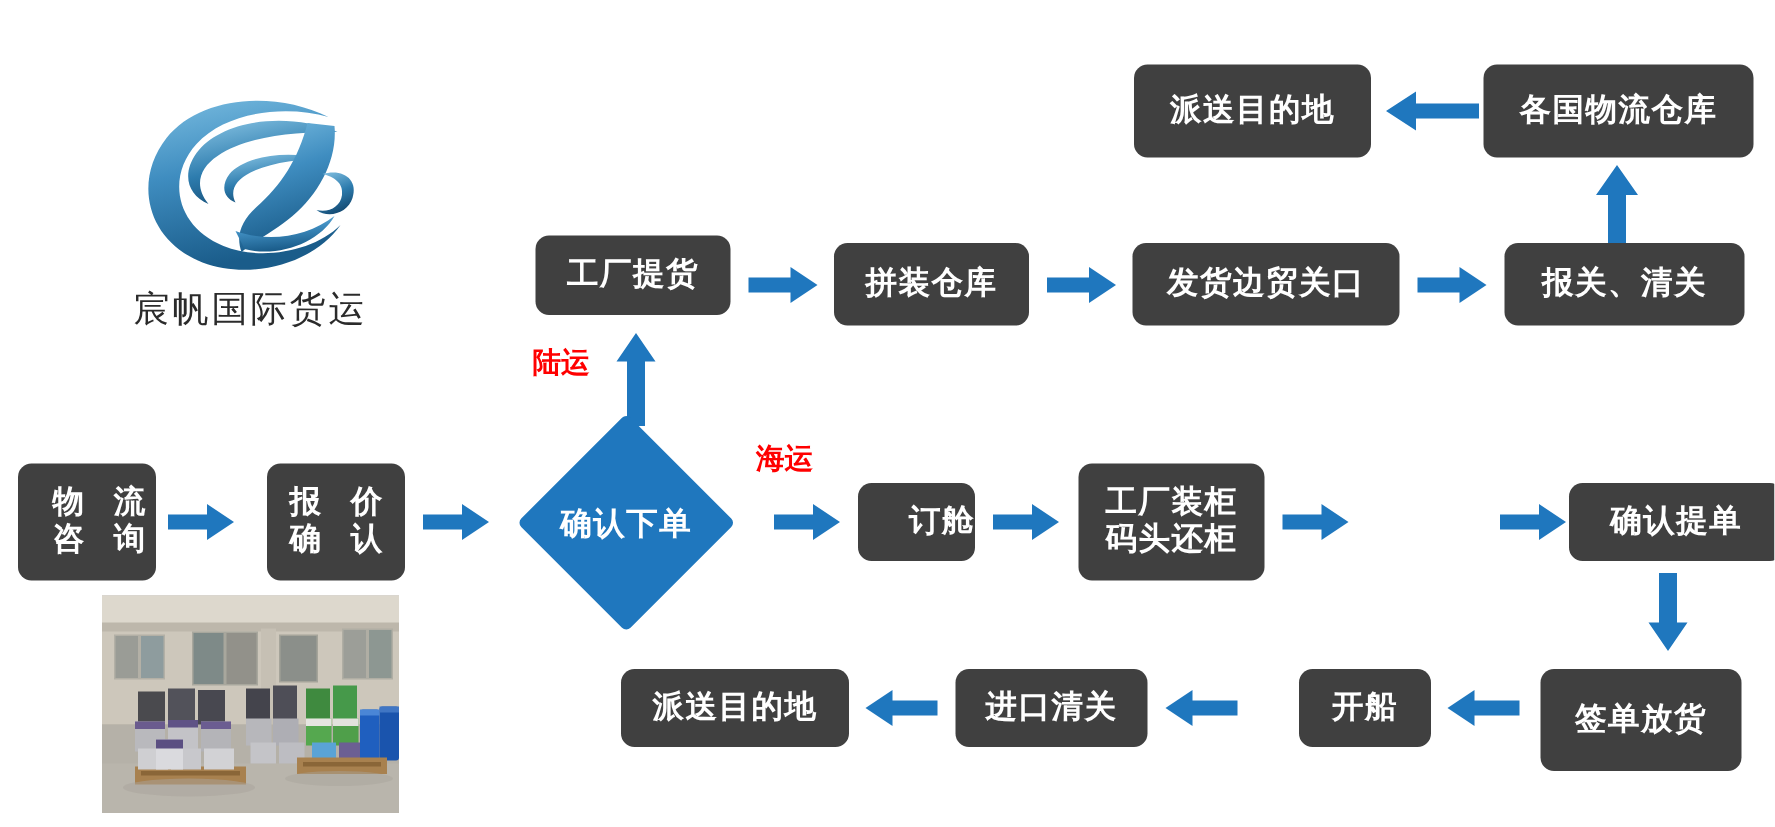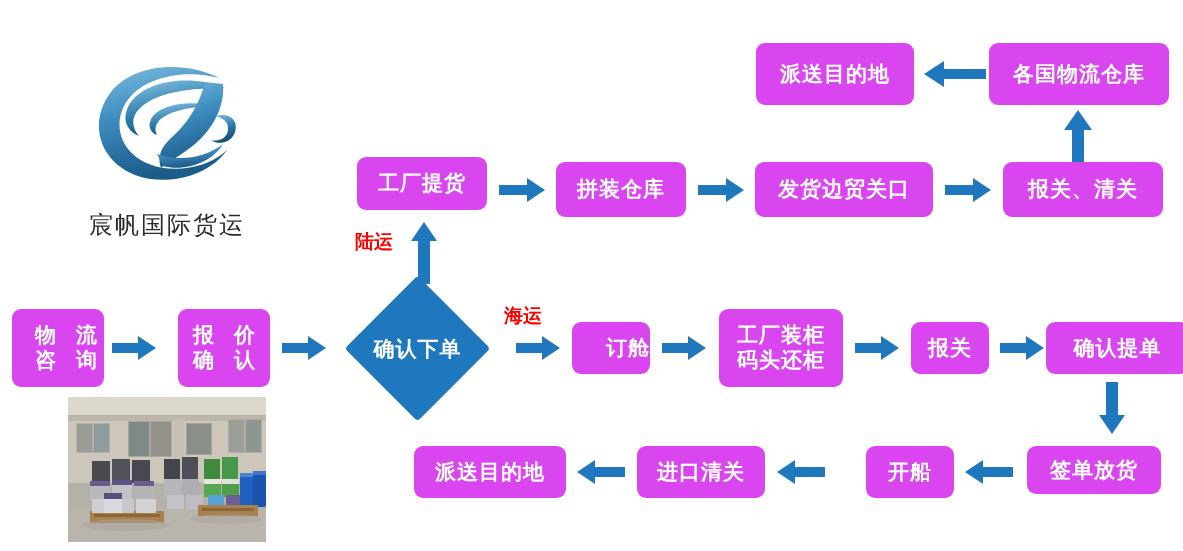--- a/index.html
+++ b/index.html
@@ -14,21 +14,21 @@
     position: relative;
     width: 1183px;
     height: 551px;
     background: #ffffff;
     overflow: hidden;
   }
 
   
   .node {
     position: absolute;
-    background: #d946ef;
+    background: #404040;
     color: #ffffff;
     border-radius: 9px;
     display: flex;
     flex-direction: column;
     align-items: center;
     justify-content: center;
     font-weight: bold;
     font-size: 21px;
     line-height: 1.18;
     letter-spacing: 1px;
@@ -79,21 +79,20 @@
     letter-spacing: 0px;
     white-space: nowrap;
   }
 
   
   .logo-wrap {
     position: absolute;
     display: flex;
     flex-direction: column;
     align-items: center;
-    gap: 20px;
   }
   .logo-mark { display: block; }
   .logo-text {
     margin-top: 2px;
     font-size: 24px;
     letter-spacing: 2px;
     color: #2b2b2b;
     font-family: "DejaVu Sans", "Liberation Sans", sans-serif;
     white-space: nowrap;
   }
@@ -321,21 +320,21 @@
     <svg width="44" height="28" viewBox="0 0 44 28">
       <path d="M44 14 L26 2 L26 9 L0 9 L0 19 L26 19 L26 26 Z" fill="#1f77be"></path>
     </svg>
   </div>
 
   <div class="diamond-wrap" style="left:366px; top:297px; width:103px; height:103px;">
     <span class="diamond-shape"></span>
     <span class="diamond-label">确认下单</span>
   </div>
 
-  <div class="mode-label" style="left:504px; top:303px;">海运</div>
+  <div class="mode-label" style="left:504px; top:293px;">海运</div>
 
   <div class="arrow" style="left:516px; top:334px;">
     <svg width="44" height="28" viewBox="0 0 44 28">
       <path d="M44 14 L26 2 L26 9 L0 9 L0 19 L26 19 L26 26 Z" fill="#1f77be"></path>
     </svg>
   </div>
 
   <div class="node" style="left:572px; top:322px; width:78px; height:52px;align-items:flex-end;">
     <span class="ln">订舱</span>
   </div>
@@ -350,23 +349,20 @@
     <span class="ln">工厂装柜</span>
     <span class="ln">码头还柜</span>
   </div>
 
   <div class="arrow" style="left:855px; top:334px;">
     <svg width="44" height="28" viewBox="0 0 44 28">
       <path d="M44 14 L26 2 L26 9 L0 9 L0 19 L26 19 L26 26 Z" fill="#1f77be"></path>
     </svg>
   </div>
 
-  <div class="node" style="left:911px; top:322px; width:78px; height:52px;">
-    <span class="ln">报关</span>
-  </div>
 
   <div class="arrow" style="left:1000px; top:334px;">
     <svg width="44" height="28" viewBox="0 0 44 28">
       <path d="M44 14 L26 2 L26 9 L0 9 L0 19 L26 19 L26 26 Z" fill="#1f77be"></path>
     </svg>
   </div>
 
   <div class="node" style="left:1046px; top:322px; width:143px; height:52px;">
     <span class="ln">确认提单</span>
   </div>
@@ -400,17 +396,17 @@
   <div class="node" style="left:866px; top:446px; width:88px; height:52px;">
     <span class="ln">开船</span>
   </div>
 
   <div class="arrow" style="left:965px; top:458px;">
     <svg width="48" height="28" viewBox="0 0 48 28">
       <path d="M0 14 L18 2 L18 9 L48 9 L48 19 L18 19 L18 26 Z" fill="#1f77be"></path>
     </svg>
   </div>
 
-  <div class="node" style="left:1027px; top:446px; width:134px; height:48px;">
+  <div class="node" style="left:1027px; top:446px; width:134px; height:68px;">
     <span class="ln">签单放货</span>
   </div>
 
 </div>
 
 </body></html>

